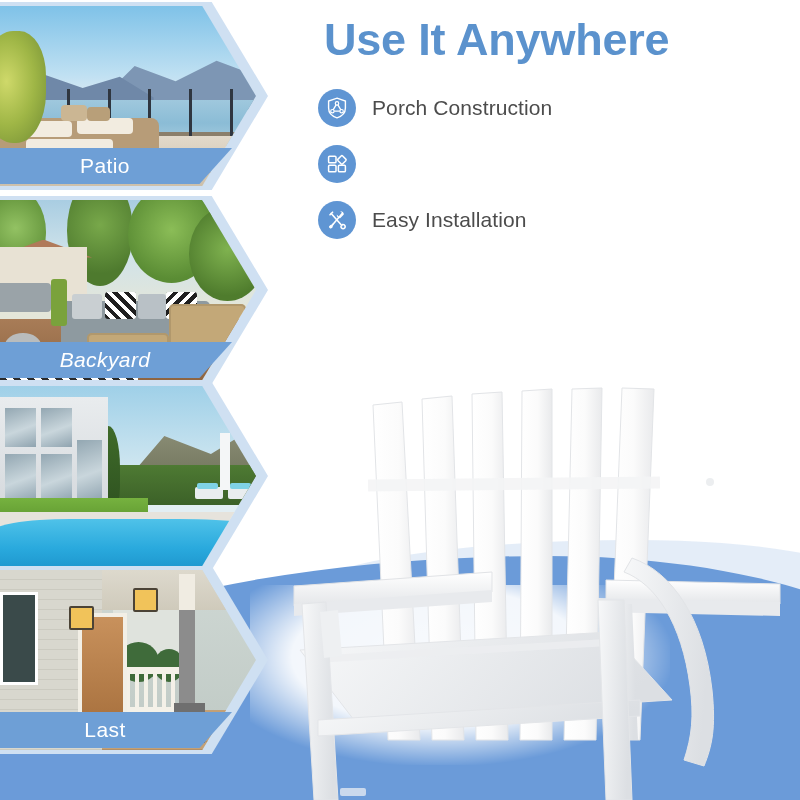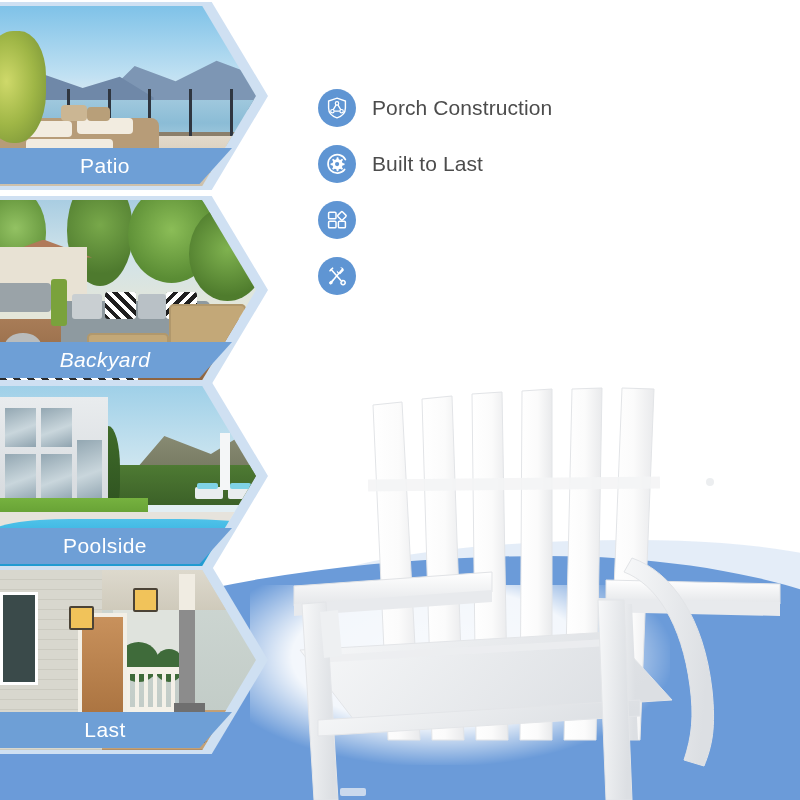--- a/index.html
+++ b/index.html
@@ -280,21 +280,20 @@
           <div class="lawn"></div>
           <div class="coping"></div>
           <div class="water"></div>
           <div class="lounge" style="left:76%;top:56%;width:11%;height:7%"></div>
           <div class="lounge" style="left:89%;top:56%;width:11%;height:7%"></div>
           <div class="lounge" style="left:77%;top:54%;width:8%;height:3%;background:#7fd2e6"></div>
           <div class="lounge" style="left:90%;top:54%;width:8%;height:3%;background:#7fd2e6"></div>
           <div class="umb" style="left:86%;top:26%;width:4%;height:32%"></div>
         </div>
       </div>
-      <div class="cap">Poolside</div>
     </div>
 
     <div class="thumb t3">
       <div class="frame"></div>
       <div class="photo">
         <div class="sc porch">
           <div class="bg"></div>
           <div class="far"></div>
           <div class="shrub" style="left:46%;top:40%;width:16%;height:22%"></div>
           <div class="shrub" style="left:60%;top:44%;width:12%;height:18%"></div>
@@ -311,46 +310,37 @@
           <div class="col" style="left:70%;top:2%;width:6%;height:74%"></div>
           <div class="colg" style="left:70%;top:22%;width:6%;height:54%"></div>
           <div class="col" style="left:68%;top:74%;width:12%;height:22%;background:#6f6f6f"></div>
           <div class="mat"></div>
         </div>
       </div>
       <div class="cap">Last</div>
     </div>
   </div>
 
+  <div class="headline">Use It Anywhere</div>
 
   <div class="features">
 
     <div class="feat">
       <span class="ico">
         <svg width="26" height="26" viewBox="0 0 26 26">
           <path d="M13 3.2 L21.4 6.1 V13 c0 5.1-3.6 8.3-8.4 9.8 C8.2 21.3 4.6 18.1 4.6 13 V6.1 Z" fill="none" stroke="#ffffff" stroke-width="1.4"></path>
           <path d="M13 8.4 L17.6 16.2 H8.4 Z" fill="none" stroke="#ffffff" stroke-width="1.3"></path>
           <circle cx="13" cy="8.4" r="1.7" fill="#5f95d3" stroke="#ffffff" stroke-width="1.2"></circle>
           <circle cx="8.4" cy="16.2" r="1.7" fill="#5f95d3" stroke="#ffffff" stroke-width="1.2"></circle>
           <circle cx="17.6" cy="16.2" r="1.7" fill="#5f95d3" stroke="#ffffff" stroke-width="1.2"></circle>
         </svg>
       </span>
       <span class="lbl">Porch Construction</span>
     </div>
 
-    <div class="feat">
-      <span class="ico">
-        <svg width="26" height="26" viewBox="0 0 26 26">
-          <path d="M21.4 8.6 A9.2 9.2 0 1 0 20.6 18.4" fill="none" stroke="#ffffff" stroke-width="1.7" stroke-linecap="round"></path>
-          <path d="M13 6.3 l1.5 .0 .45 2.0 1.5 .62 1.72-1.12 1.06 1.06-1.12 1.72 .62 1.5 2.0 .45 v1.5 l-2.0 .45 -.62 1.5 1.12 1.72 -1.06 1.06 -1.72-1.12 -1.5 .62 -.45 2.0 h-1.5 l-.45-2.0 -1.5-.62 -1.72 1.12 -1.06-1.06 1.12-1.72 -.62-1.5 -2.0-.45 v-1.5 l2.0-.45 .62-1.5 -1.12-1.72 1.06-1.06 1.72 1.12 1.5-.62 Z" fill="#ffffff" transform="translate(-0.2,0)"></path>
-          <circle cx="13.1" cy="13.1" r="2.1" fill="#5f95d3"></circle>
-        </svg>
-      </span>
-      <span class="lbl">Built to Last</span>
-    </div>
 
     <div class="feat">
       <span class="ico">
         <svg width="26" height="26" viewBox="0 0 26 26">
           <rect x="4.6" y="5.2" width="7.4" height="6.6" rx="1.1" fill="none" stroke="#ffffff" stroke-width="1.5"></rect>
           <rect x="4.6" y="14.2" width="7.4" height="6.6" rx="1.1" fill="none" stroke="#ffffff" stroke-width="1.5"></rect>
           <rect x="14.4" y="14.2" width="7.0" height="6.6" rx="1.1" fill="none" stroke="#ffffff" stroke-width="1.5"></rect>
           <rect x="14.6" y="5.6" width="6.6" height="6.6" rx="1.1" fill="none" stroke="#ffffff" stroke-width="1.5" transform="rotate(45 17.9 8.9)"></rect>
         </svg>
       </span>
@@ -365,16 +355,17 @@
             <path d="M18.6 17.6 a2.1 2.1 0 1 1 -1.6 1.8"></path>
           </g>
           <g stroke="#ffffff" stroke-width="1.6" fill="none" stroke-linecap="round">
             <path d="M18.4 6.2 L8.4 18.0"></path>
             <path d="M19.8 7.6 a3.2 3.2 0 0 0 -3.6 -3.4 l1.9 1.9 -1.0 2.4 -2.4 1.0 -1.9-1.9 a3.2 3.2 0 0 0 3.4 3.6 Z" fill="#ffffff" stroke="none"></path>
             <path d="M8.8 17.4 L6.4 20.2"></path>
           </g>
           <rect x="5.2" y="18.2" width="3.4" height="3.0" rx="1" fill="#ffffff" transform="rotate(-40 6.9 19.7)"></rect>
         </svg>
       </span>
+      <span class="lbl">Easy Installation</span>
     </div>
   </div>
 
 </div>
 
 </body></html>

